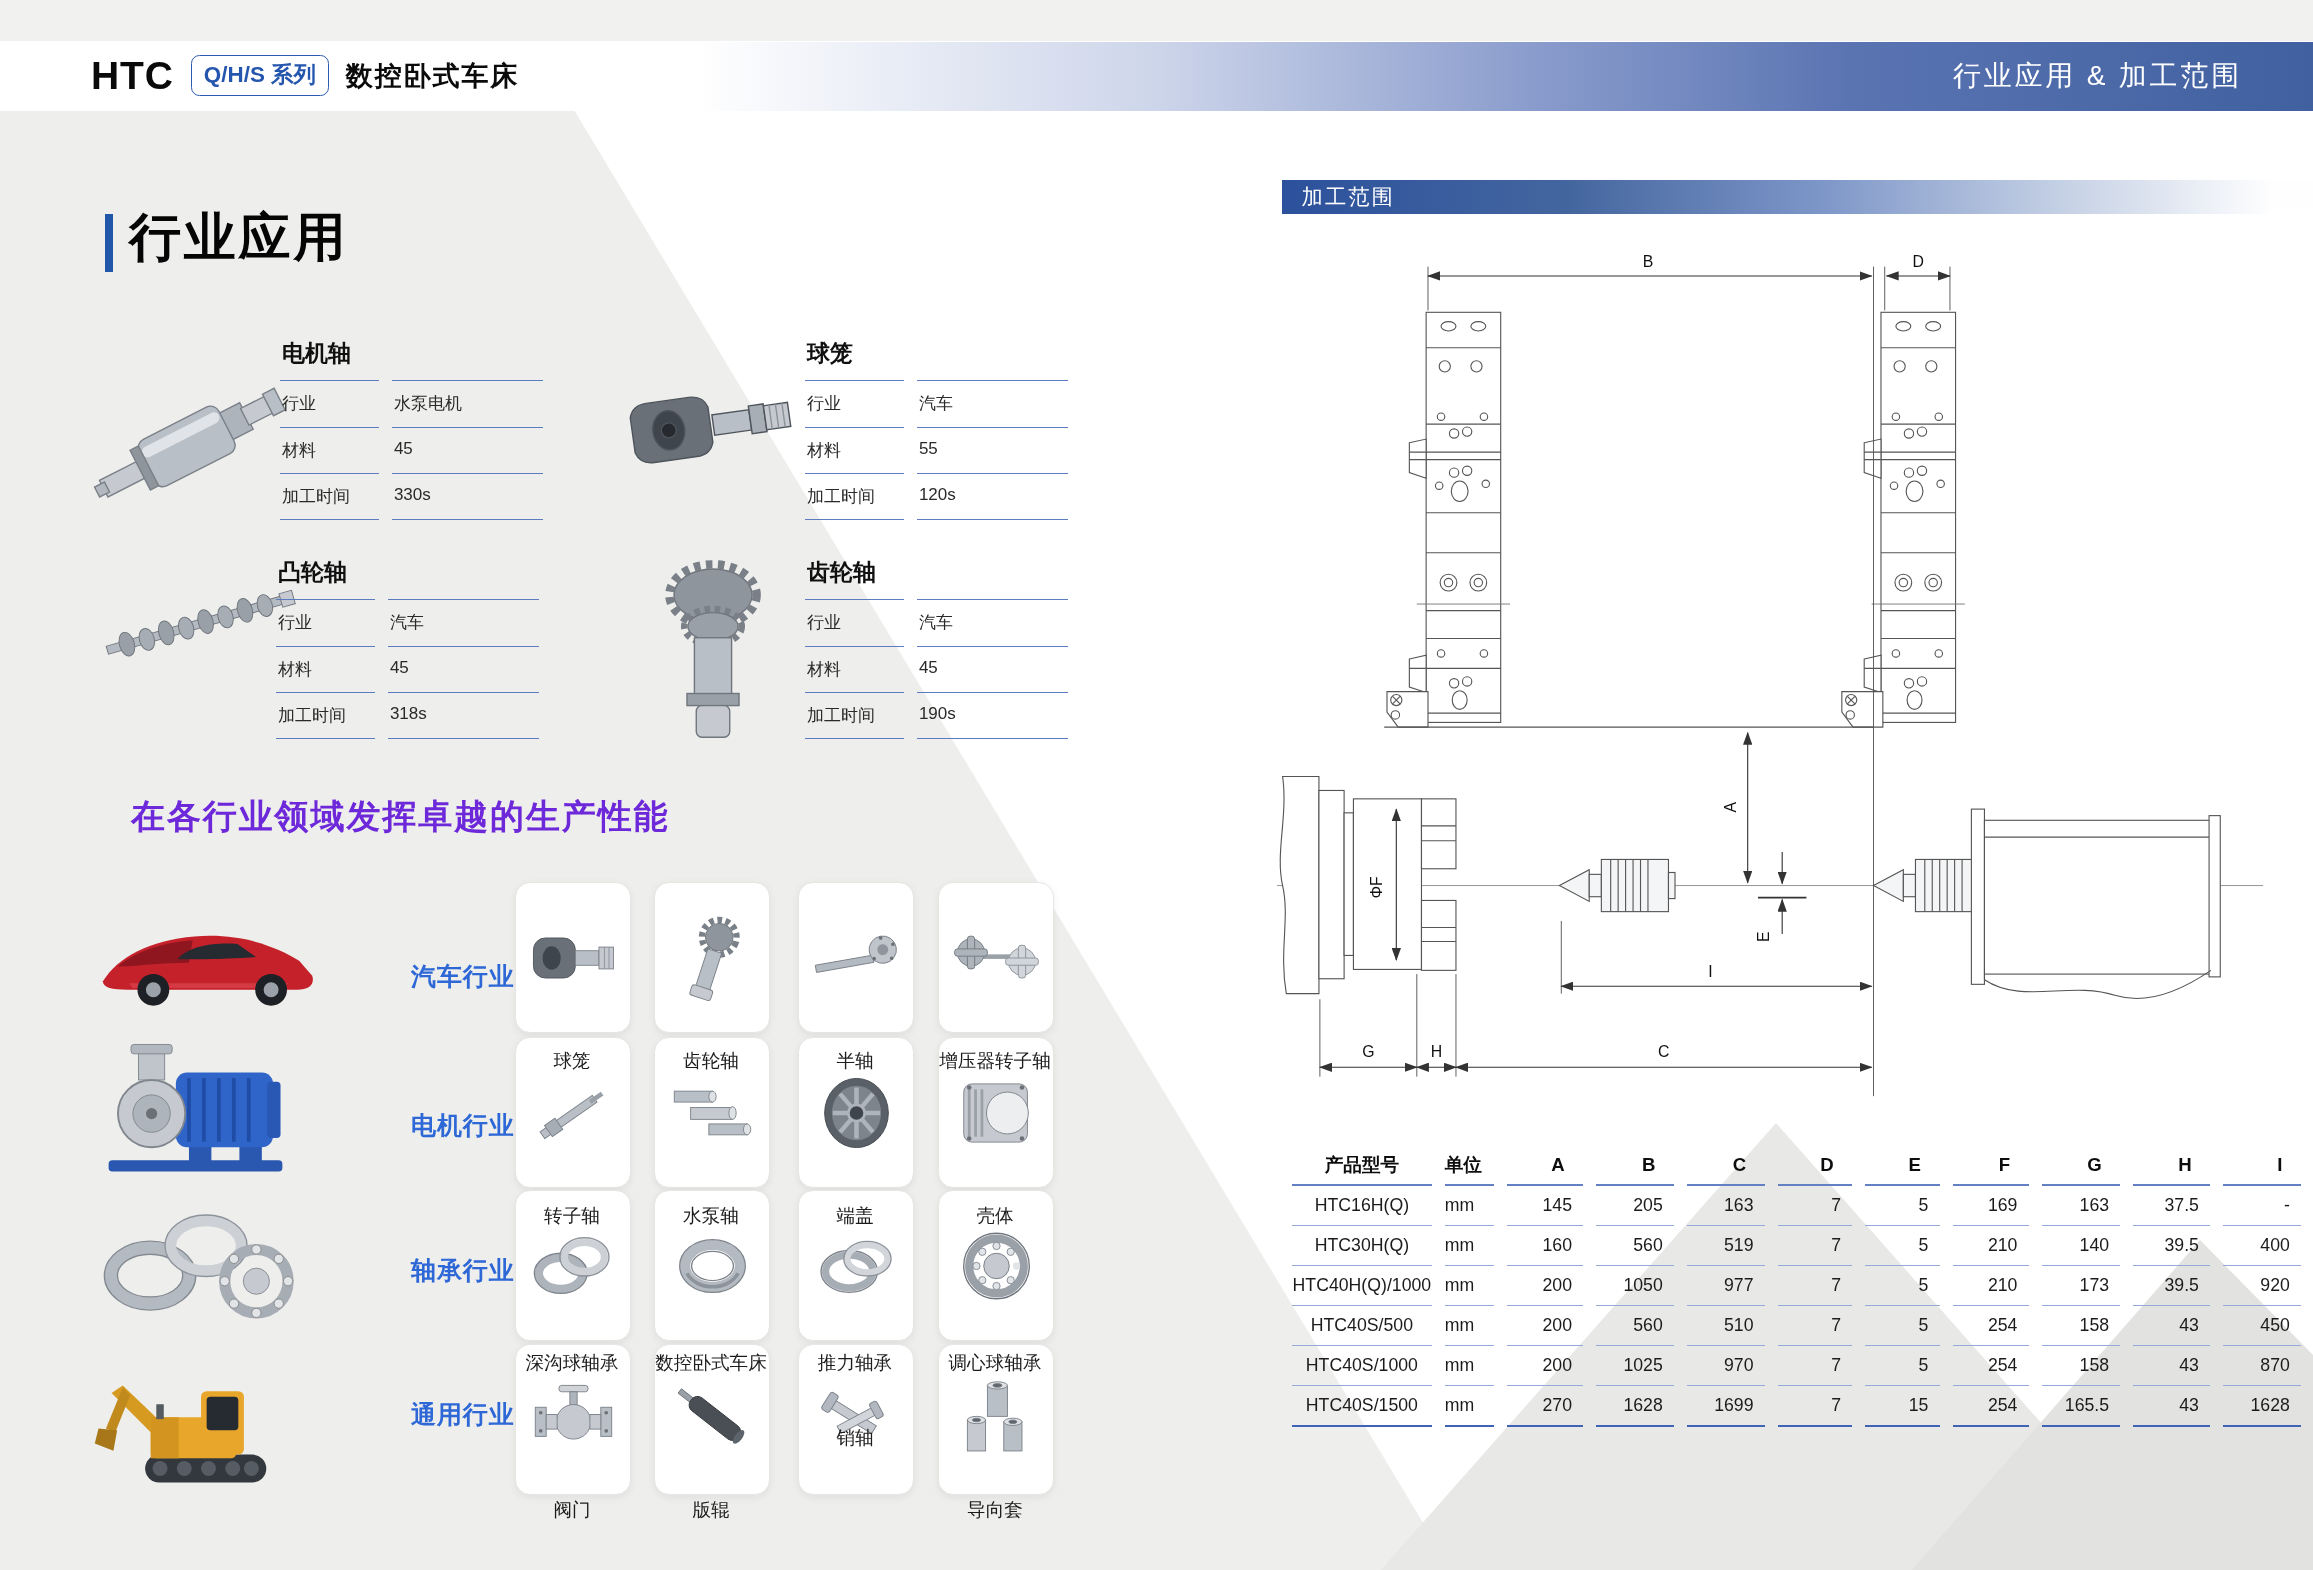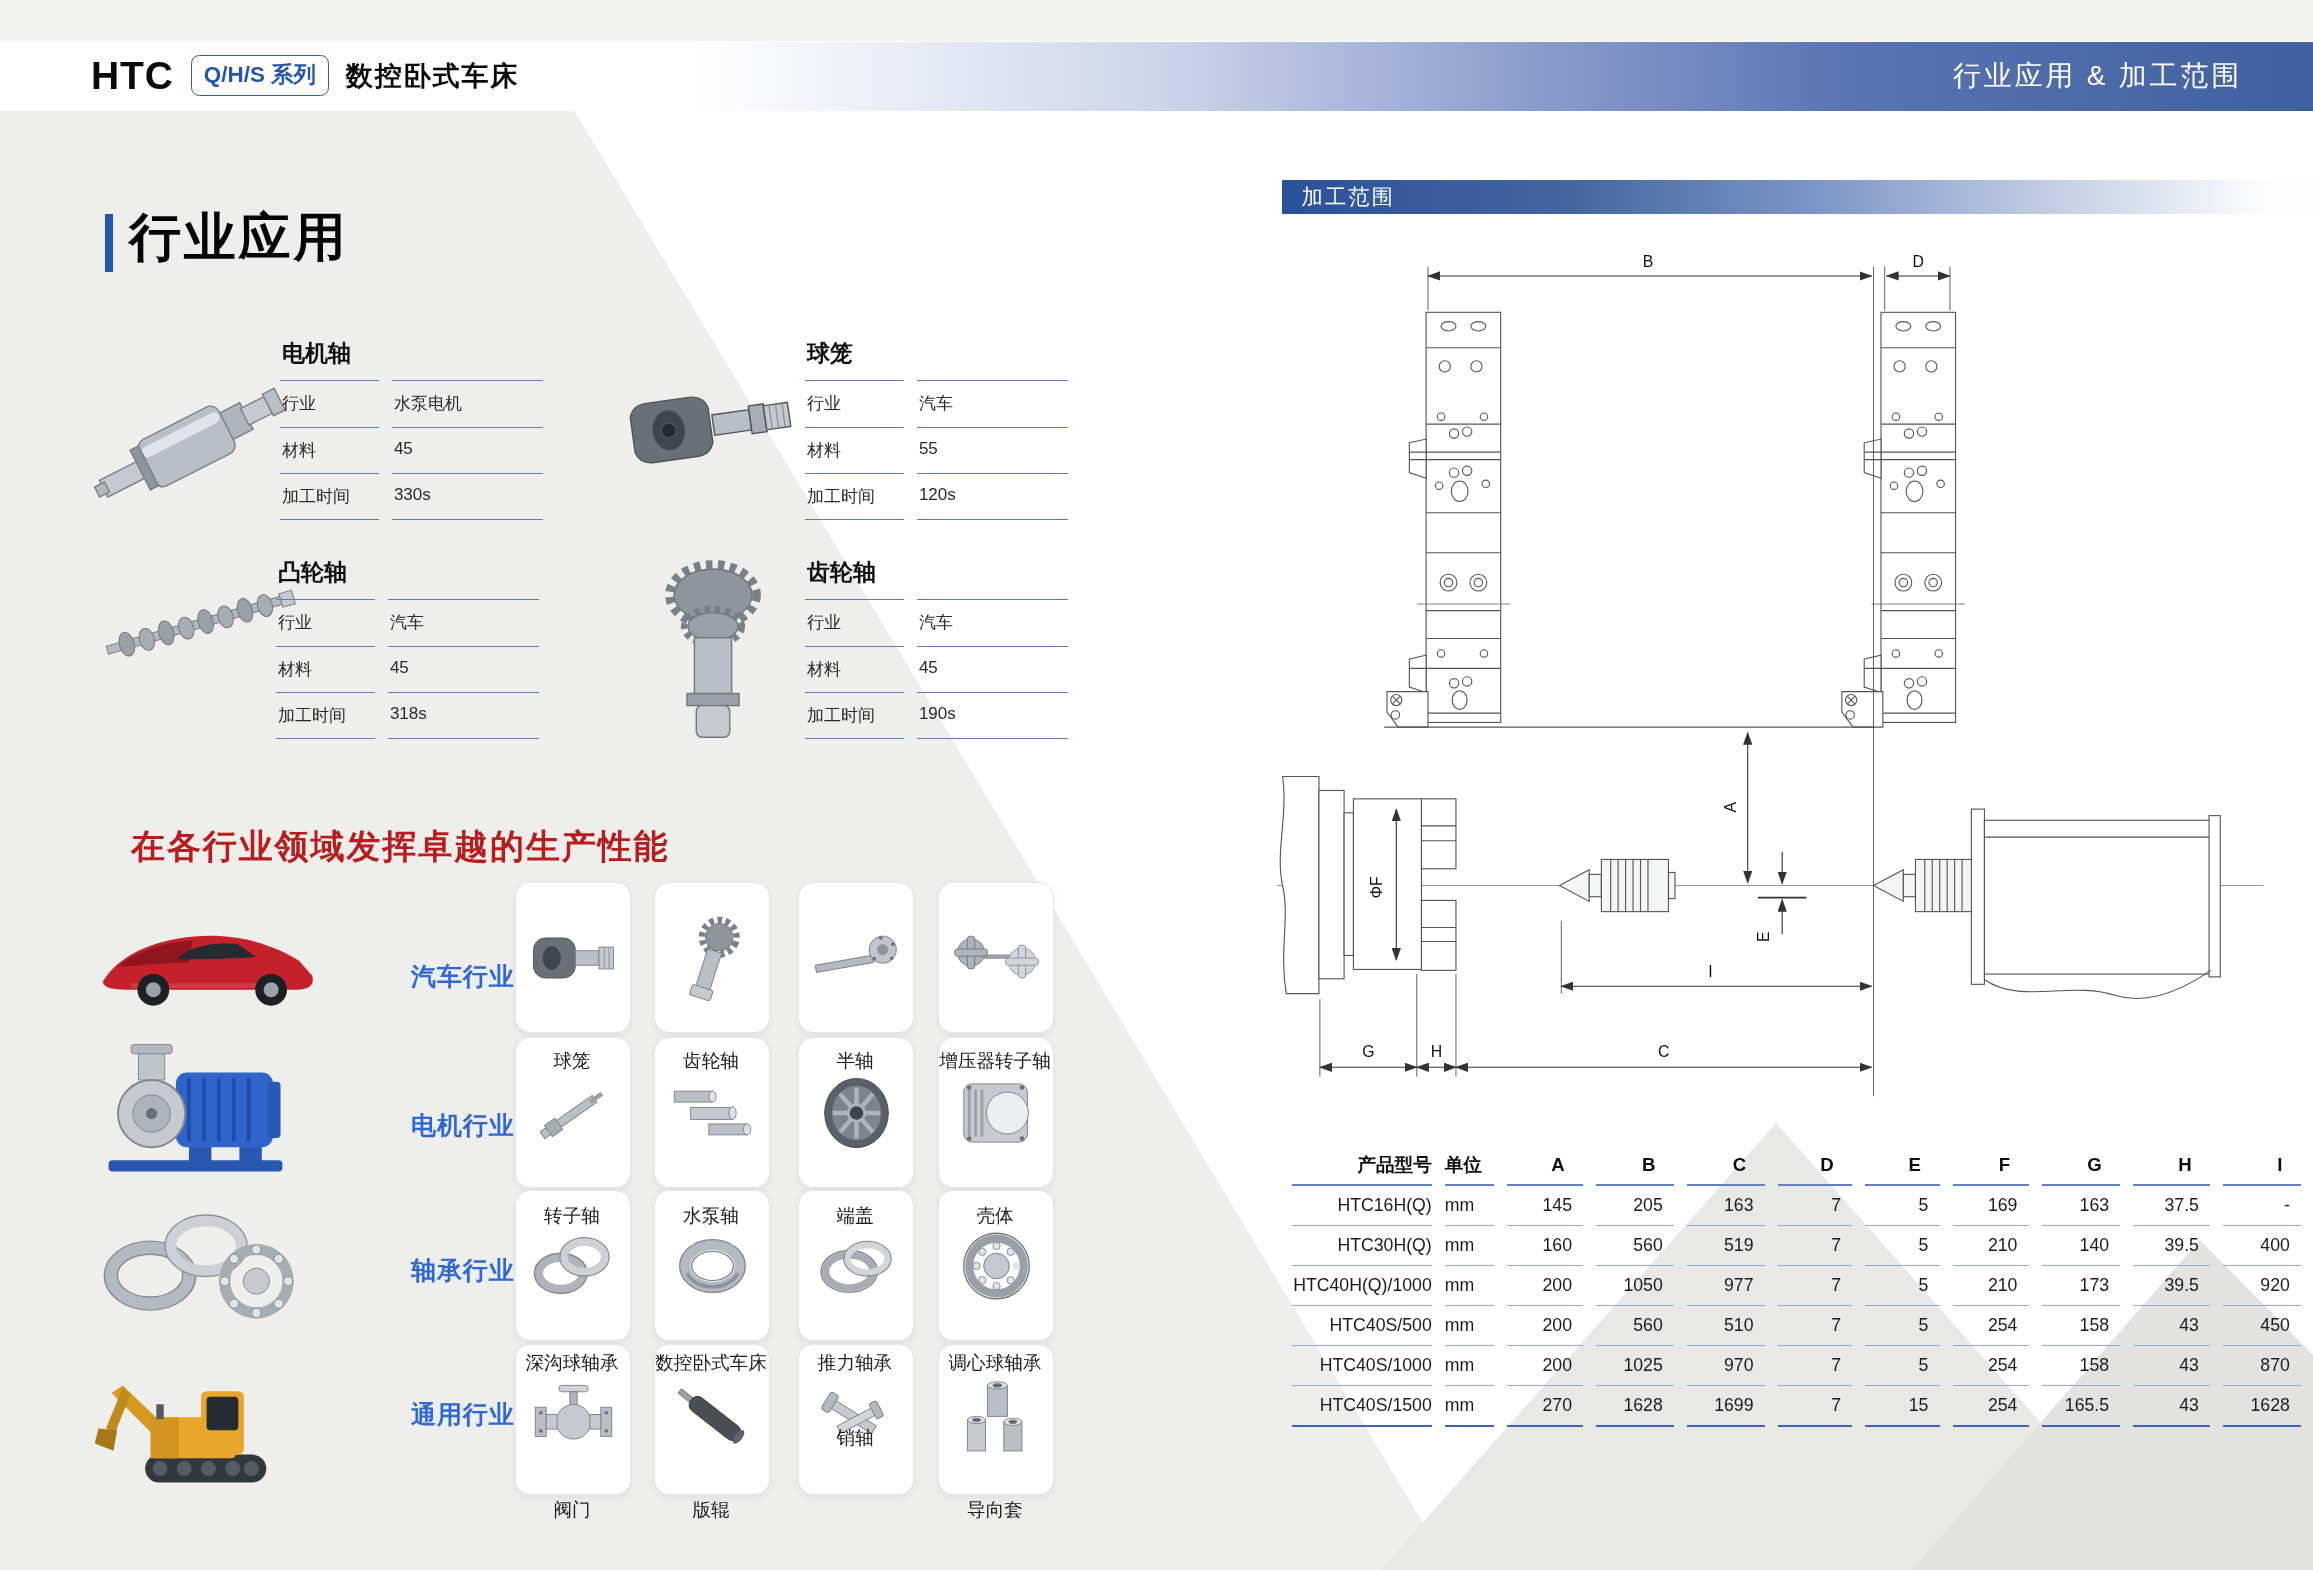--- a/index.html
+++ b/index.html
@@ -20,21 +20,21 @@
     background:linear-gradient(90deg,#ffffff 0%,#ffffff 30%,#cdd5ea 50%,#8b9dcd 66%,#5a74b2 80%,#40609f 100%);}
   .brand-row{position:absolute;left:91px;top:41px;height:69px;display:flex;align-items:center;gap:17px;}
   .brand{font-size:39px;font-weight:700;color:#0a0a0a;letter-spacing:0.9px;}
   .series-badge{font-size:22.4px;font-weight:700;color:#2456ae;border:1.9px solid #2b5cb0;border-radius:8.4px;padding:2.8px 12px 4.7px;}
   .product-name{font-size:27px;font-weight:600;color:#0b0b0b;letter-spacing:1.9px;}
   .page-topic{position:absolute;right:72px;top:41px;height:69px;line-height:69px;font-size:28px;color:#ffffff;letter-spacing:2.8px;}
 
   
   .title-bar{position:absolute;left:105px;top:214px;width:8.4px;height:58px;background:#2157a8;}
   .page-title{position:absolute;left:129px;top:203px;font-size:52px;font-weight:700;color:#050505;letter-spacing:2.8px;}
-  .subtitle{position:absolute;left:131px;top:824px;font-size:34px;font-weight:700;color:#b91c1c;letter-spacing:1.9px;}
+  .subtitle{position:absolute;left:131px;top:794px;font-size:34px;font-weight:700;color:#6d28d9;letter-spacing:1.9px;}
 
   .card{position:absolute;width:263px;}
   .card-title{font-size:23px;font-weight:700;color:#101010;margin:0 0 11.2px 1.9px;}
   .crow{display:grid;grid-template-columns:99px 151px;column-gap:13px;}
   .crow span{border-top:1.9px solid #5b7cc0;padding:11.2px 0 11.2px 1.9px;font-size:17px;color:#2a2a2a;}
   .crow:last-child span{border-bottom:1.9px solid #5b7cc0;}
   .photo{position:absolute;}
 
   .ind-label{position:absolute;left:366px;font-size:25px;font-weight:600;color:#2d68d6;letter-spacing:0.9px;margin-left:45px;}
   .thumb{position:absolute;width:114px;height:149px;background:#ffffff;border:0.9px solid #e6e6e3;border-radius:15px;
@@ -46,21 +46,21 @@
   .range-bar{position:absolute;left:1282px;top:180px;width:1032px;height:34px;line-height:34px;
     background:linear-gradient(90deg,#2c519c 0%,#44669f 28%,#7d96c8 52%,#c3cfe4 75%,rgba(240,242,248,0.05) 96%);
     color:#ffffff;font-size:21.4px;padding-left:19.6px;box-sizing:border-box;letter-spacing:1.9px;}
   #diagram{position:absolute;left:1277px;top:233px;}
   #diagram text{font-family:"Liberation Sans",sans-serif;font-size:17px;fill:#111;}
 
   #range-table{position:absolute;left:1279px;top:1145px;border-collapse:separate;border-spacing:13px 0;}
   #range-table th,#range-table td{border-bottom:1.9px solid #93a9da;height:39px;padding:0;font-size:17.7px;color:#1b1b1b;white-space:nowrap;}
   #range-table thead th{border-bottom:2.8px solid #6280c2;font-weight:700;font-size:18.6px;color:#0d0d0d;}
   #range-table tbody tr:last-child td{border-bottom:2.8px solid #3f63b5;}
-  .col-model{width:140px;text-align:right;}
+  .col-model{width:140px;text-align:center;}
   .col-unit{width:52px;text-align:left;}
   .col-num{width:65px;text-align:right;padding-right:11.2px !important;}
   th.col-num{padding-right:18.6px !important;}
 </style>
 </head>
 <body>
 
 <div id="page">
 
   <div class="bg-white-band"></div>

